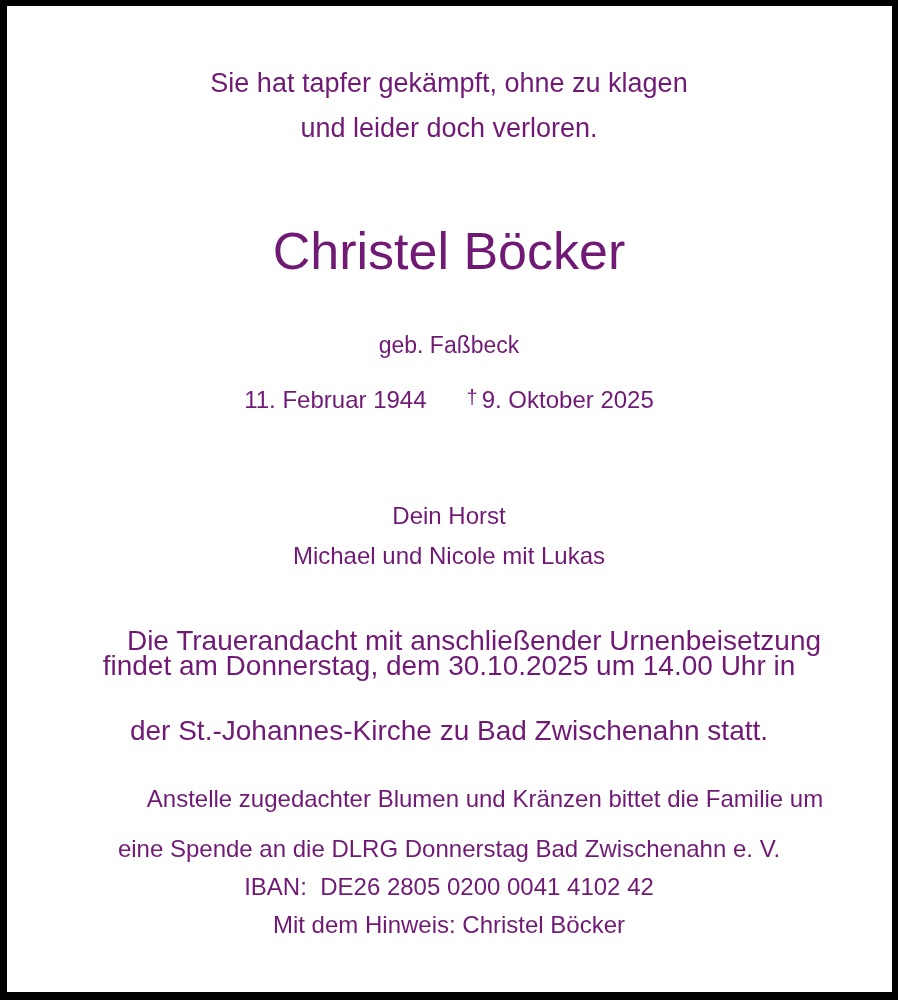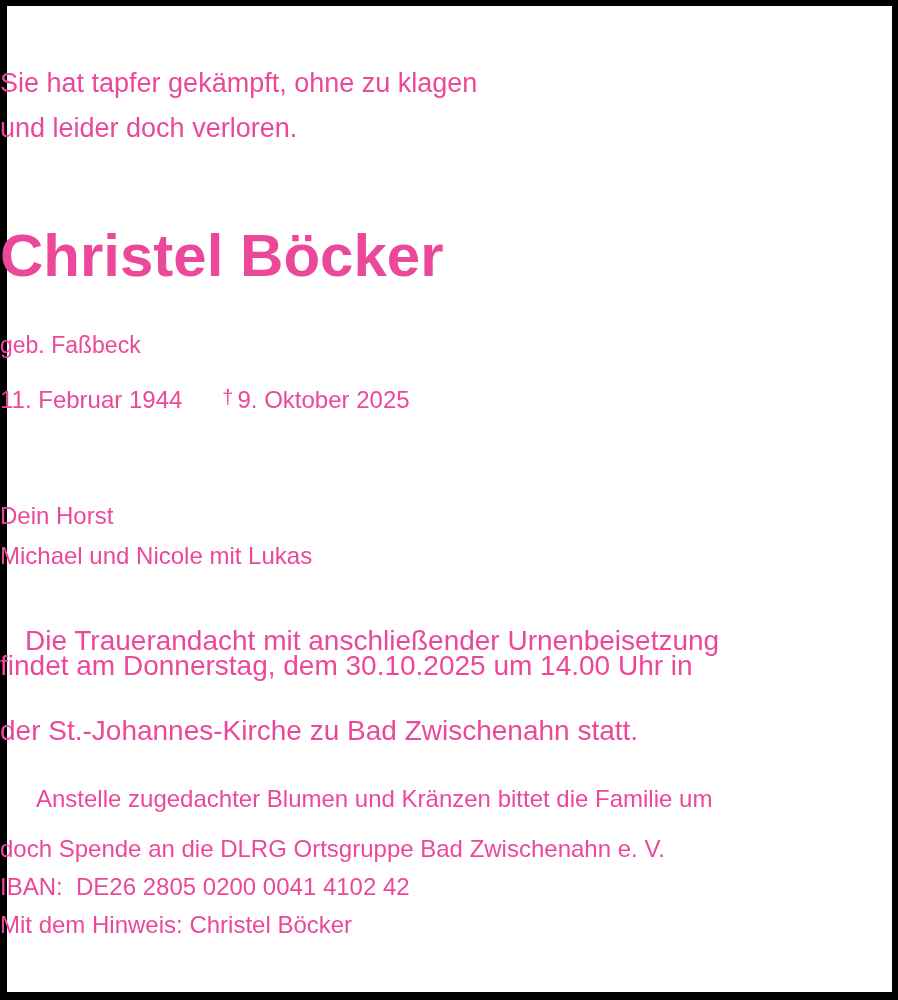--- a/index.html
+++ b/index.html
@@ -23,28 +23,29 @@
       border-top: 6px solid #000;
       border-left: 7px solid #000;
       border-right: 6px solid #000;
       border-bottom: 8px solid #000;
       background: #fff;
     }
     .line {
       position: absolute;
       left: 0;
       width: 898px;
-      color: #ec4899;
+      text-align: center;
+      color: #701a75;
       font-family: "Liberation Sans", "DejaVu Sans", sans-serif;
       white-space: nowrap;
     }
     .motto { font-size: 27px; }
     .name {
-      font-size: 60px;
-      font-weight: bold;
+      font-size: 52px;
+      font-weight: normal;
       letter-spacing: 0px;
     }
     .geb { font-size: 23px; }
     .dates { font-size: 24px; }
     .dates .gap { display: inline-block; width: 40px; }
     .dates .cross { font-size: 20px; vertical-align: 4px; margin-right: 4px; }
     .family { font-size: 24px; font-weight: normal; }
     .service { font-size: 28px; }
     .donation { font-size: 24px; }
   </style>
@@ -65,15 +66,15 @@
 </div>
 
 <div class="line family" style="top:502px;">Dein Horst</div>
 <div class="line family" style="top:542px;">Michael und Nicole mit Lukas</div>
 
 <div class="line service" style="top:625px;padding-left:25px;">Die Trauerandacht mit anschließender Urnenbeisetzung</div>
 <div class="line service" style="top:650px;">findet am Donnerstag, dem 30.10.2025 um 14.00 Uhr in</div>
 <div class="line service" style="top:715px;">der St.-Johannes-Kirche zu Bad Zwischenahn statt.</div>
 
 <div class="line donation" style="top:785px;padding-left:36px;">Anstelle zugedachter Blumen und Kränzen bittet die Familie um</div>
-<div class="line donation" style="top:835px;">doch Spende an die DLRG Ortsgruppe Bad Zwischenahn e. V.</div>
+<div class="line donation" style="top:835px;">eine Spende an die DLRG Donnerstag Bad Zwischenahn e. V.</div>
 <div class="line donation" style="top:873px; white-space:pre;">IBAN:  DE26 2805 0200 0041 4102 42</div>
 <div class="line donation" style="top:911px;">Mit dem Hinweis: Christel Böcker</div>
 
 </body></html>

